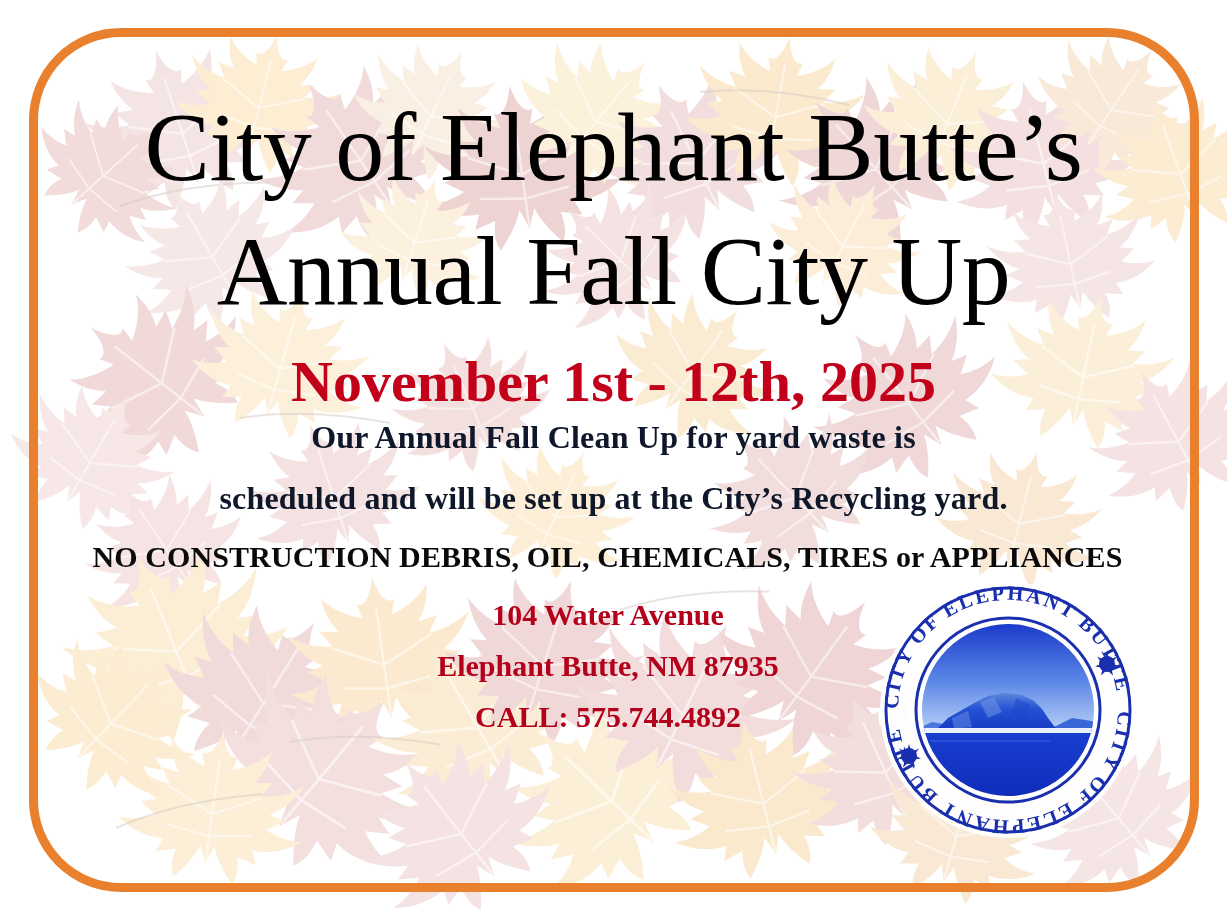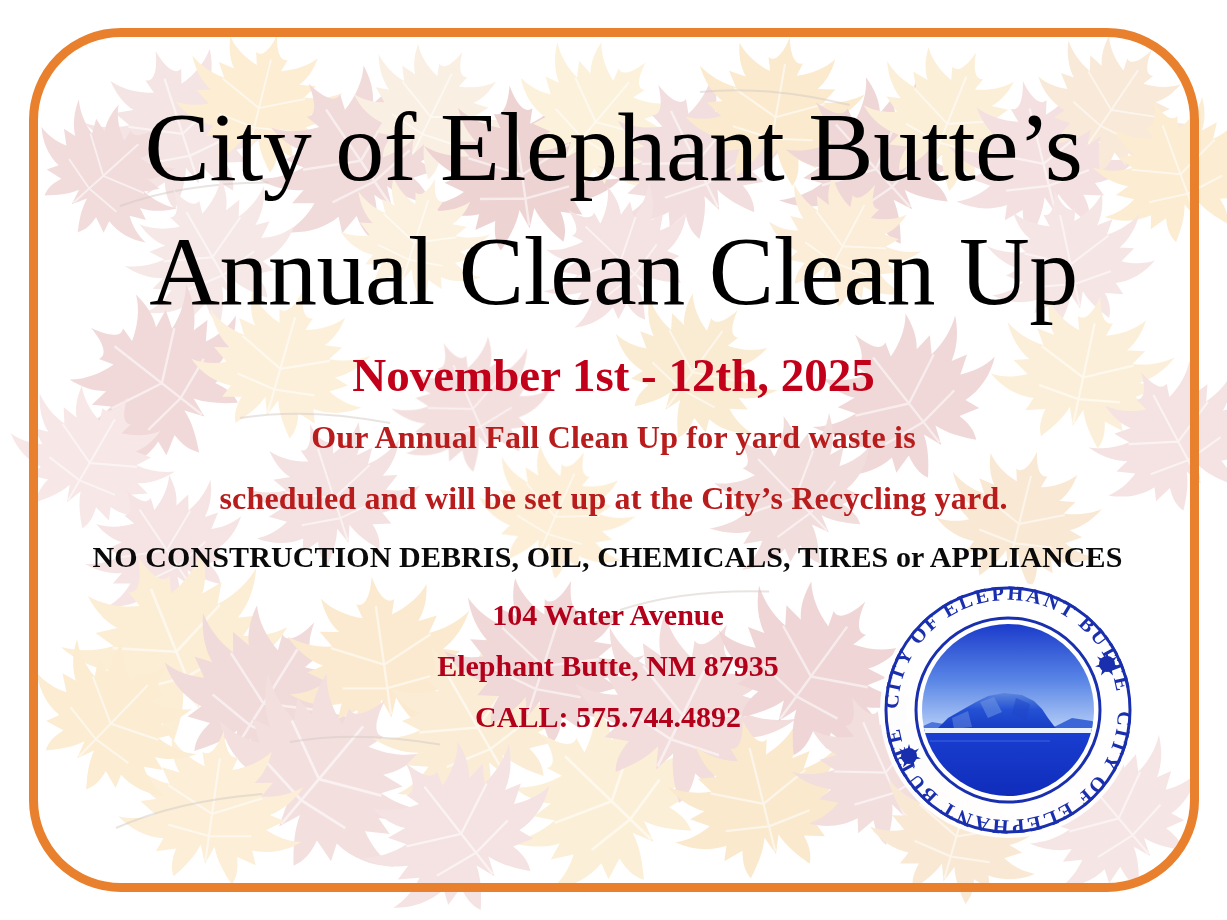--- a/index.html
+++ b/index.html
@@ -56,32 +56,32 @@
     position:absolute; left:0; right:0;
     top:222px;
     font-size:98px;
   }
 
   #date-line {
     position:absolute; left:0; right:0;
     top:348px;
     font-family:"Liberation Serif", serif;
     font-weight:700;
-    font-size:47px;
+    font-size:58px;
     color:#C2001A;
     letter-spacing:0px;
     white-space:nowrap;
   }
 
   .body-line {
     position:absolute; left:0; right:0;
     font-family:"Liberation Serif", serif;
     font-weight:700;
     font-size:32px;
-    color:#b91c1c;
+    color:#0f172a;
     letter-spacing:0.2px;
     white-space:nowrap;
   }
   #body1 { top:419px; }
   #body2 { top:468px;margin-top:12px; }
 
   #warning-line {
     position:absolute; left:0; right:12px;
     top:540px;
     font-family:"Liberation Serif", serif;
@@ -339,21 +339,21 @@
       </g>
     </svg>
   </div>
 
   <div id="frame"></div>
 
   <div id="content">
 
     <div id="title1" class="title-line">City of Elephant Butte’s</div>
 
-    <div id="title2" class="title-line">Annual Clean Clean Up</div>
+    <div id="title2" class="title-line">Annual Fall City Up</div>
 
     <div id="date-line">November 1st - 12th, 2025</div>
 
     <div id="body1" class="body-line">Our Annual Fall Clean Up for yard waste is</div>
 
     <div id="body2" class="body-line">scheduled and will be set up at the City’s Recycling yard.</div>
 
     <div id="warning-line">NO CONSTRUCTION DEBRIS, OIL, CHEMICALS, TIRES or APPLIANCES</div>
 
     <div id="address-block">

